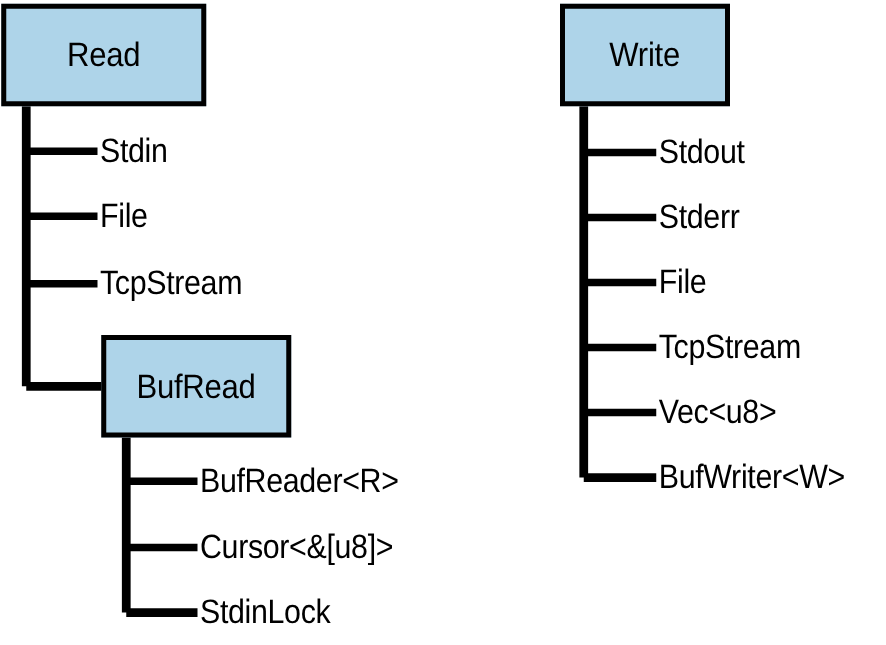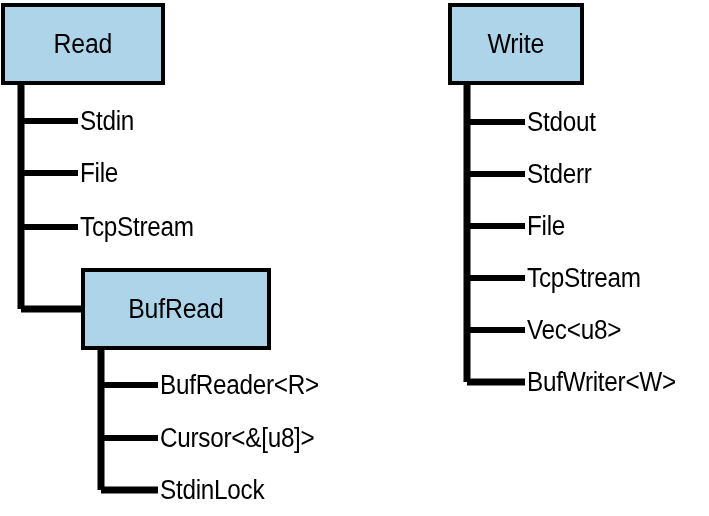--- a/index.html
+++ b/index.html
@@ -86,21 +86,21 @@
     <path d="M 467 226 L 525 226" stroke="#000000" stroke-width="6" fill="none"></path>
     <path d="M 467 278 L 525 278" stroke="#000000" stroke-width="6" fill="none"></path>
     <path d="M 467 330 L 525 330" stroke="#000000" stroke-width="6" fill="none"></path>
     <path d="M 467 382 L 525 382" stroke="#000000" stroke-width="7" fill="none"></path>
   </svg>
 
   <div class="node-box" style="left:1px; top:3px; width:164px; height:82px;">
     <span class="node-box-label">Read</span>
   </div>
 
-  <div class="node-box" style="left:81px; top:268px; width:190px; height:82px;">
+  <div class="node-box" style="left:81px; top:268px; width:152px; height:82px;">
     <span class="node-box-label">BufRead</span>
   </div>
 
   <div class="node-box" style="left:448px; top:3px; width:136px; height:82px;">
     <span class="node-box-label">Write</span>
   </div>
 
   <div class="leaf-label" style="left:80px; top:121px; transform:translateY(-50%) scaleX(0.9);">Stdin</div>
   <div class="leaf-label" style="left:80px; top:173px; transform:translateY(-50%) scaleX(0.9);">File</div>
   <div class="leaf-label" style="left:80px; top:227px; transform:translateY(-50%) scaleX(0.9);">TcpStream</div>

